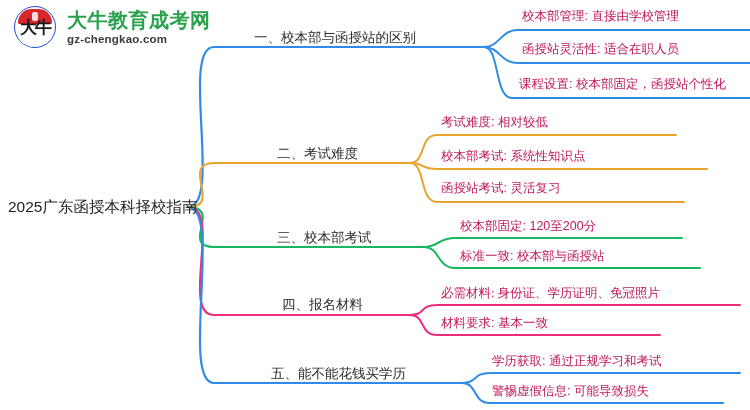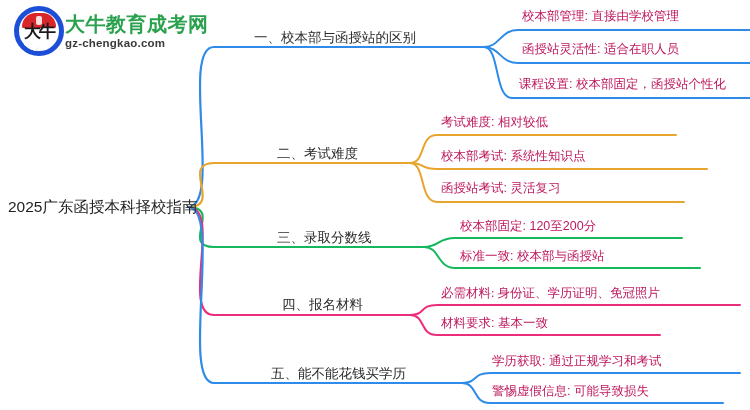--- a/index.html
+++ b/index.html
@@ -10,42 +10,42 @@
     overflow:hidden;
     position:relative;
   }
   #stage{position:absolute;left:0;top:0;width:750px;height:410px;}
   #wires{position:absolute;left:0;top:0;width:750px;height:410px;pointer-events:none;}
 
   
   .logo-block{position:absolute;left:14px;top:6px;display:flex;align-items:center;}
   .logo-mark{
     position:relative;width:40px;height:40px;border-radius:50%;
-    background:#ffffff;border:5px solid #1d4ed8;
+    background:#ffffff;border:1px solid #1d4ed8;
     overflow:hidden;flex:0 0 auto;
   }
   .logo-mark .cap{
     position:absolute;left:3px;top:2px;width:34px;height:15px;
     background:#d8262a;border-radius:17px 17px 2px 2px;
   }
   .logo-mark .cap:after{
     content:"";position:absolute;left:14px;top:3px;width:6px;height:9px;
     background:#ffffff;border-radius:2px;opacity:.85;
   }
   .logo-mark .cn{
     position:absolute;left:0;top:11px;width:40px;text-align:center;
     font-size:17px;line-height:19px;font-weight:700;color:#1a1a1a;
     letter-spacing:-2px;
   }
   .logo-mark .tail{
     position:absolute;left:4px;bottom:-3px;width:12px;height:12px;
     background:#ffffff;transform:rotate(45deg);border-right:1px solid #efefef;
     border-bottom:1px solid #efefef;
   }
-  .logo-text{margin-left:1px;}
+  .logo-text{margin-left:11px;}
   .logo-title{
     font-size:20px;font-weight:700;color:#2aa14d;letter-spacing:.5px;
     line-height:22px;white-space:nowrap;
   }
   .logo-sub{
     font-size:11.5px;font-weight:700;color:#3b3b3b;letter-spacing:.2px;
     line-height:14px;margin-top:1px;white-space:nowrap;
   }
 
   
@@ -97,21 +97,21 @@
       <path d="M410,315 C426,315 419,335 437,335 L660,335" fill="none" stroke="#EC2E7A" stroke-width="2" stroke-linecap="round"></path>
       <path d="M188,207 C223,207 180,383 214,383 L462,383" fill="none" stroke="#2E8BE8" stroke-width="2.2" stroke-linecap="round"></path>
       <path d="M462,383 C478,383 472,373 490,373 L740,373" fill="none" stroke="#2E8BE8" stroke-width="2" stroke-linecap="round"></path>
       <path d="M462,383 C478,383 472,403 490,403 L723,403" fill="none" stroke="#2E8BE8" stroke-width="2" stroke-linecap="round"></path>
     </svg>
 
   <div class="node root-node">2025广东函授本科择校指南</div>
 
   <div class="node l1" style="left:254px;top:38px;">一、校本部与函授站的区别</div>
   <div class="node l1" style="left:277px;top:154px;">二、考试难度</div>
-  <div class="node l1" style="left:277px;top:238px;">三、录取分数线</div>
+  <div class="node l1" style="left:277px;top:238px;">三、校本部考试</div>
   <div class="node l1" style="left:282px;top:306px;font-family:Liberation Mono, monospace;">四、报名材料</div>
   <div class="node l1" style="left:271px;top:374px;">五、能不能花钱买学历</div>
 
   <div class="node l2" style="left:522px;top:16px;">校本部管理: 直接由学校管理</div>
   <div class="node l2" style="left:522px;top:49px;">函授站灵活性: 适合在职人员</div>
   <div class="node l2" style="left:519px;top:84px;">课程设置: 校本部固定，函授站个性化</div>
 
   <div class="node l2" style="left:441px;top:122px;">考试难度: 相对较低</div>
   <div class="node l2" style="left:441px;top:156px;">校本部考试: 系统性知识点</div>
   <div class="node l2" style="left:441px;top:188px;">函授站考试: 灵活复习</div>

